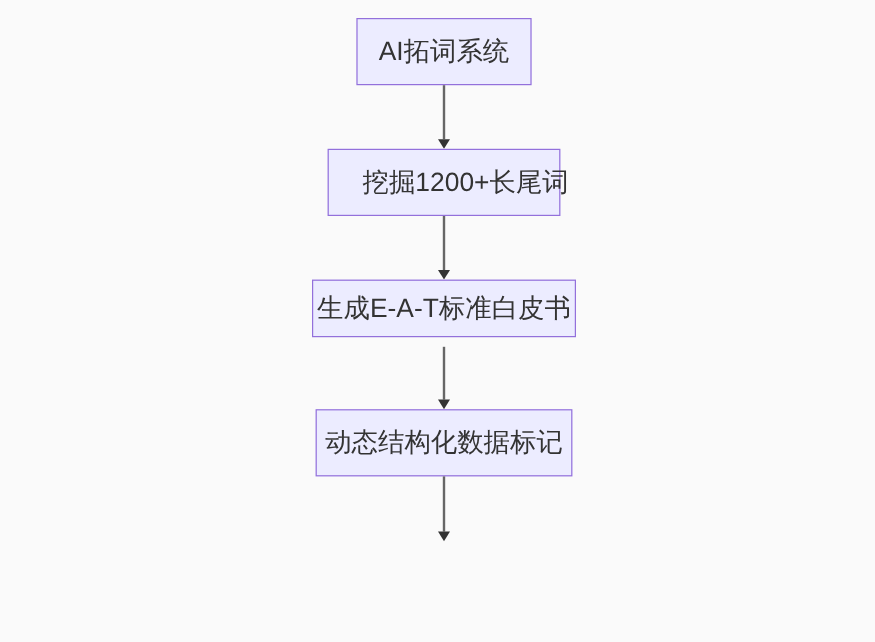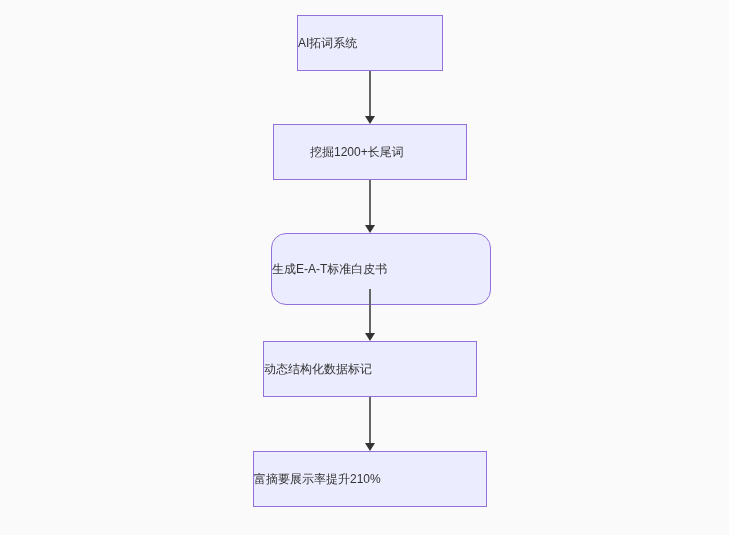--- a/index.html
+++ b/index.html
@@ -17,30 +17,30 @@
     position: relative;
     width: 729px;
     height: 535px;
   }
   .flow-node {
     position: absolute;
     box-sizing: border-box;
     background: var(--node-fill, #ECECFF);
     border: 1px solid var(--node-border, #9370DB);
     color: var(--text, #333333);
-    font-size: 12px;
+    font-size: 22px;
     display: flex;
     align-items: center;
-    justify-content: flex-start;
+    justify-content: center;
     text-align: center;
     white-space: nowrap;
   }
   .node-1 { left: 297px; top: 15px;  width: 146px; height: 56px; }
   .node-2 { left: 273px; top: 124px; width: 194px; height: 56px; padding-left: 36px; }
-  .node-3 { left: 271px; top: 233px; width: 220px; height: 72px; border-radius: 15px; }
+  .node-3 { left: 260px; top: 233px; width: 220px; height: 48px; }
   .node-4 { left: 263px; top: 341px; width: 214px; height: 56px; font-family: Liberation Mono, monospace; }
   .node-5 { left: 253px; top: 451px; width: 234px; height: 56px; }
 
   .flow-arrow {
     position: absolute;
     left: 370px;
     transform: translateX(-50%);
     display: flex;
     flex-direction: column;
     align-items: center;
@@ -98,17 +98,14 @@
 
   <div class="flow-node node-4">
     <span>动态结构化数据标记</span>
   </div>
 
   <div class="flow-arrow arrow-4">
     <div class="arrow-line"></div>
     <div class="arrow-head"></div>
   </div>
 
-  <div class="flow-node node-5">
-    <span>富摘要展示率提升210%</span>
-  </div>
 
 </div>
 
 </body></html>

